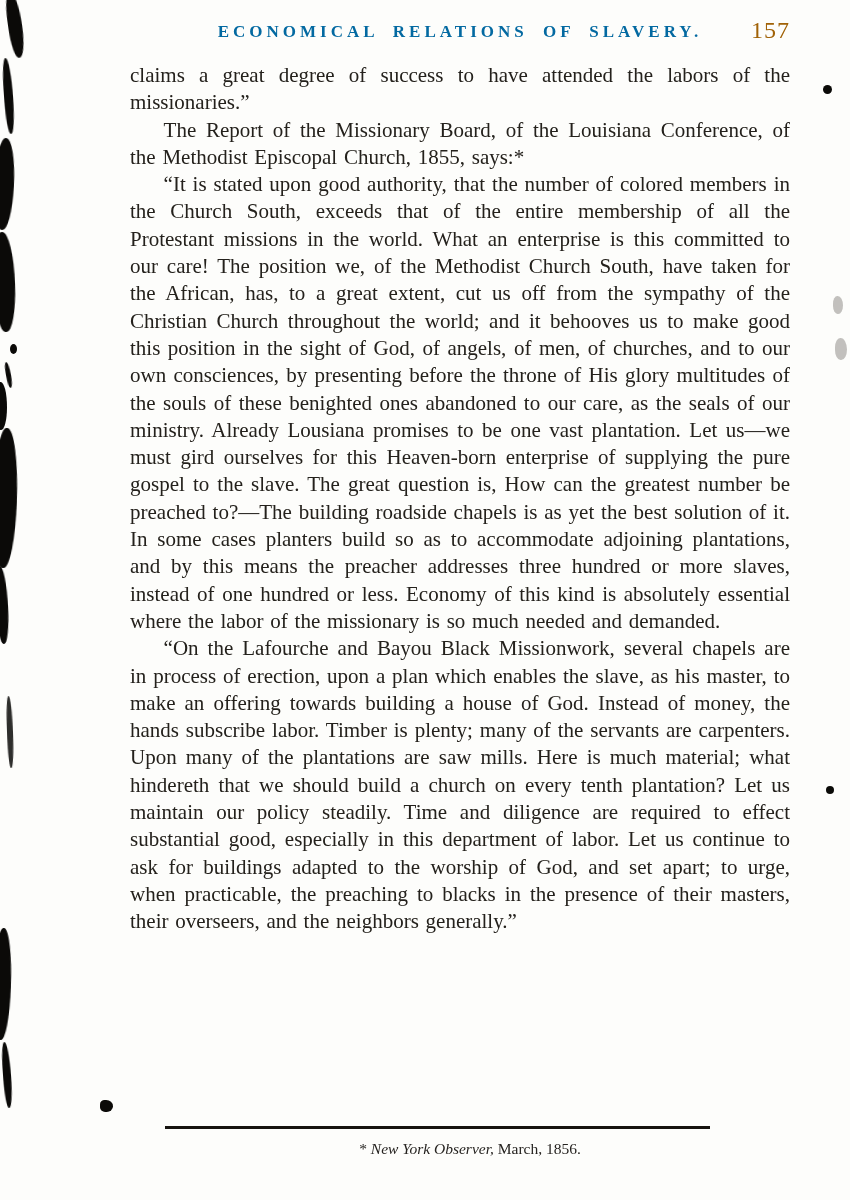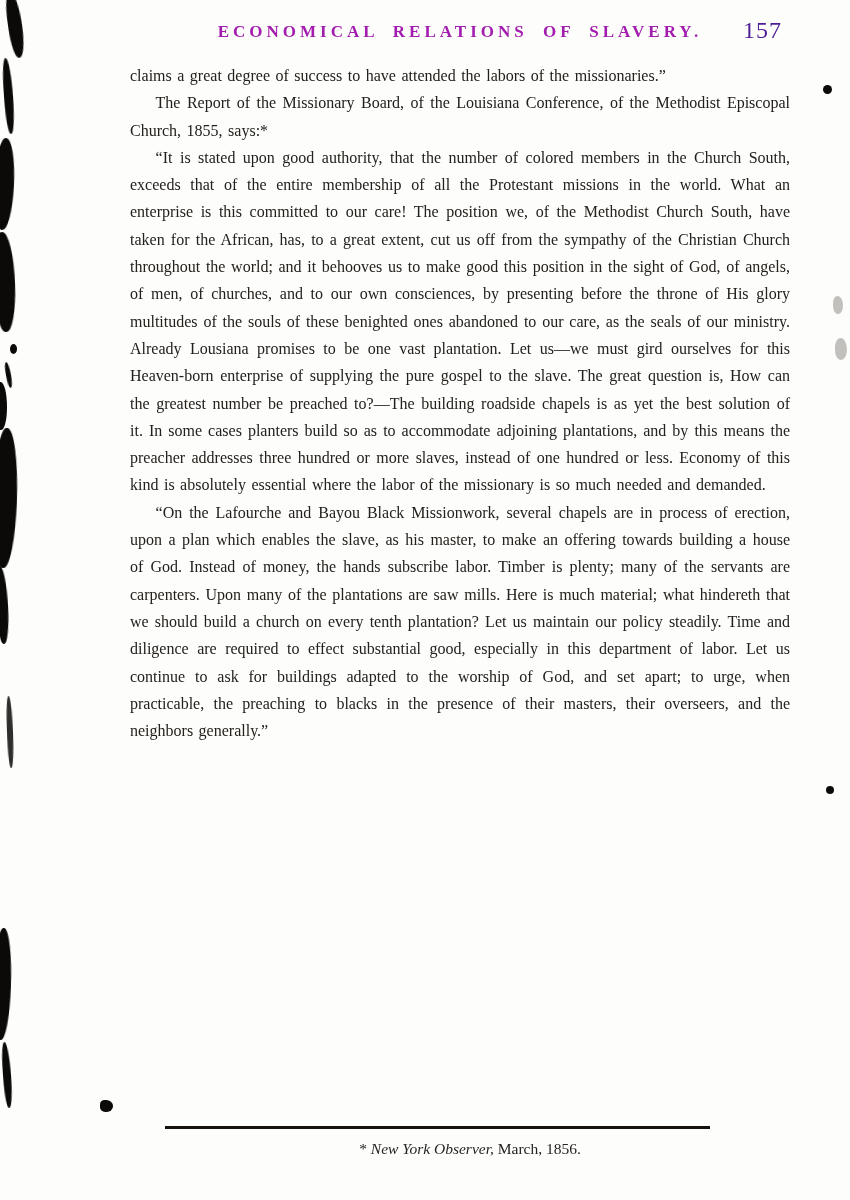--- a/index.html
+++ b/index.html
@@ -10,29 +10,29 @@
     background:#fdfdfb;
     overflow:hidden;
     font-family:"Liberation Serif", serif;
     color:#24211c;
   }
   .page-header { position:absolute; top:22px; left:130px; width:660px; height:34px; }
   .running-title {
     display:block; text-align:center;
     font-size:17px; font-weight:bold;
     letter-spacing:4px; word-spacing:7px;
-    color:#a21caf;
+    color:#0369a1;
   }
   .page-number {
-    position:absolute; right:8px; top:-5px;
-    font-size:24px; letter-spacing:1px; color:#4c1d95;
+    position:absolute; right:0; top:-5px;
+    font-size:24px; letter-spacing:1px; color:#a16207;
   }
   .text-block {
     position:absolute; top:62px; left:130px; width:660px;
-    font-size:16px; line-height:27.3px;
+    font-size:21px; line-height:27.3px;
     text-align:justify; word-spacing:1.5px;
   }
   .para { text-indent:1.6em; }
   .para.no-indent { text-indent:0; }
   .page-footer { position:absolute; top:1126px; left:140px; width:660px; }
   .footnote-rule { height:3px; background:#16130f; width:545px; margin-left:25px; }
   .footnote { text-align:center; font-size:15.5px; margin-top:11px; color:#262320; }
   .footnote i { font-style:italic; }
   .ink { position:absolute; background:#0b0a08; filter:blur(0.4px); border-radius:45% 55% 50% 48%; }
   .ink.faint { background:#7b7873; opacity:.45; }

